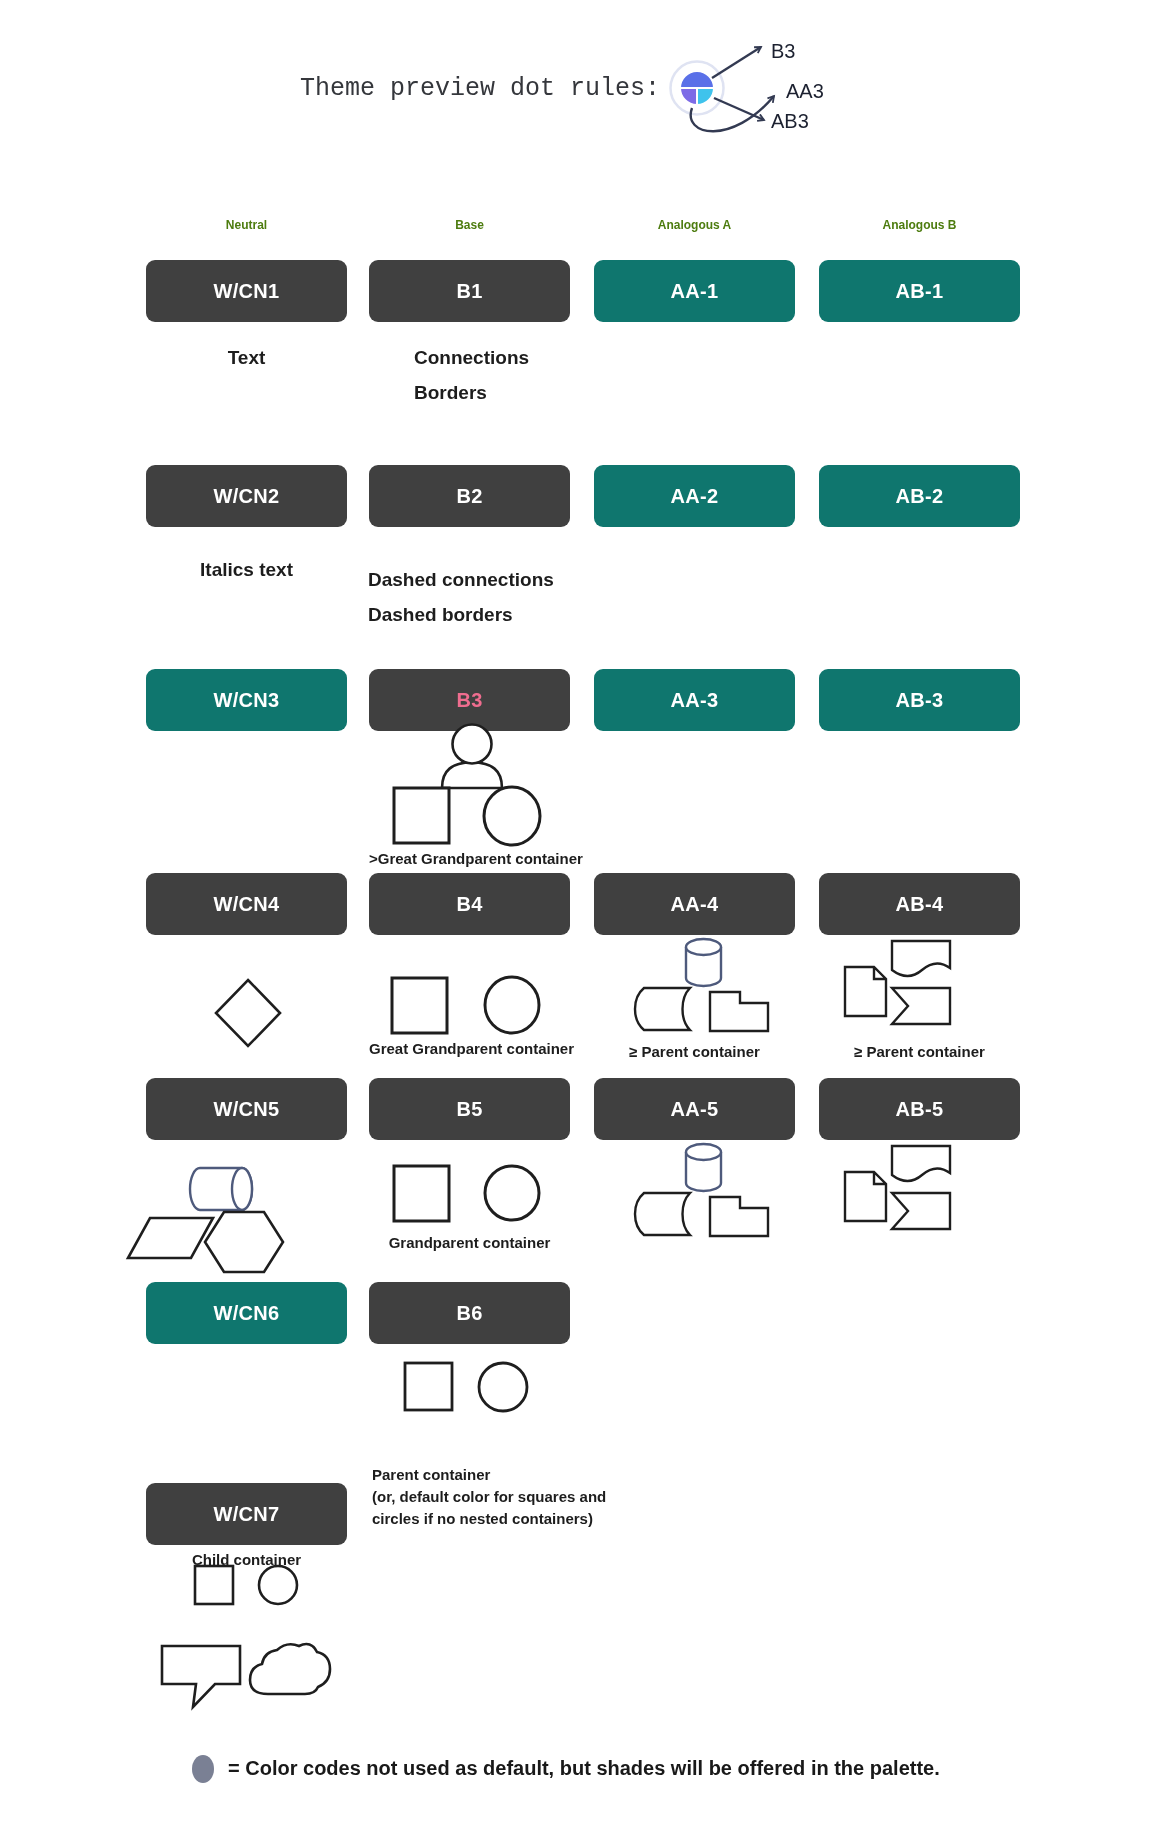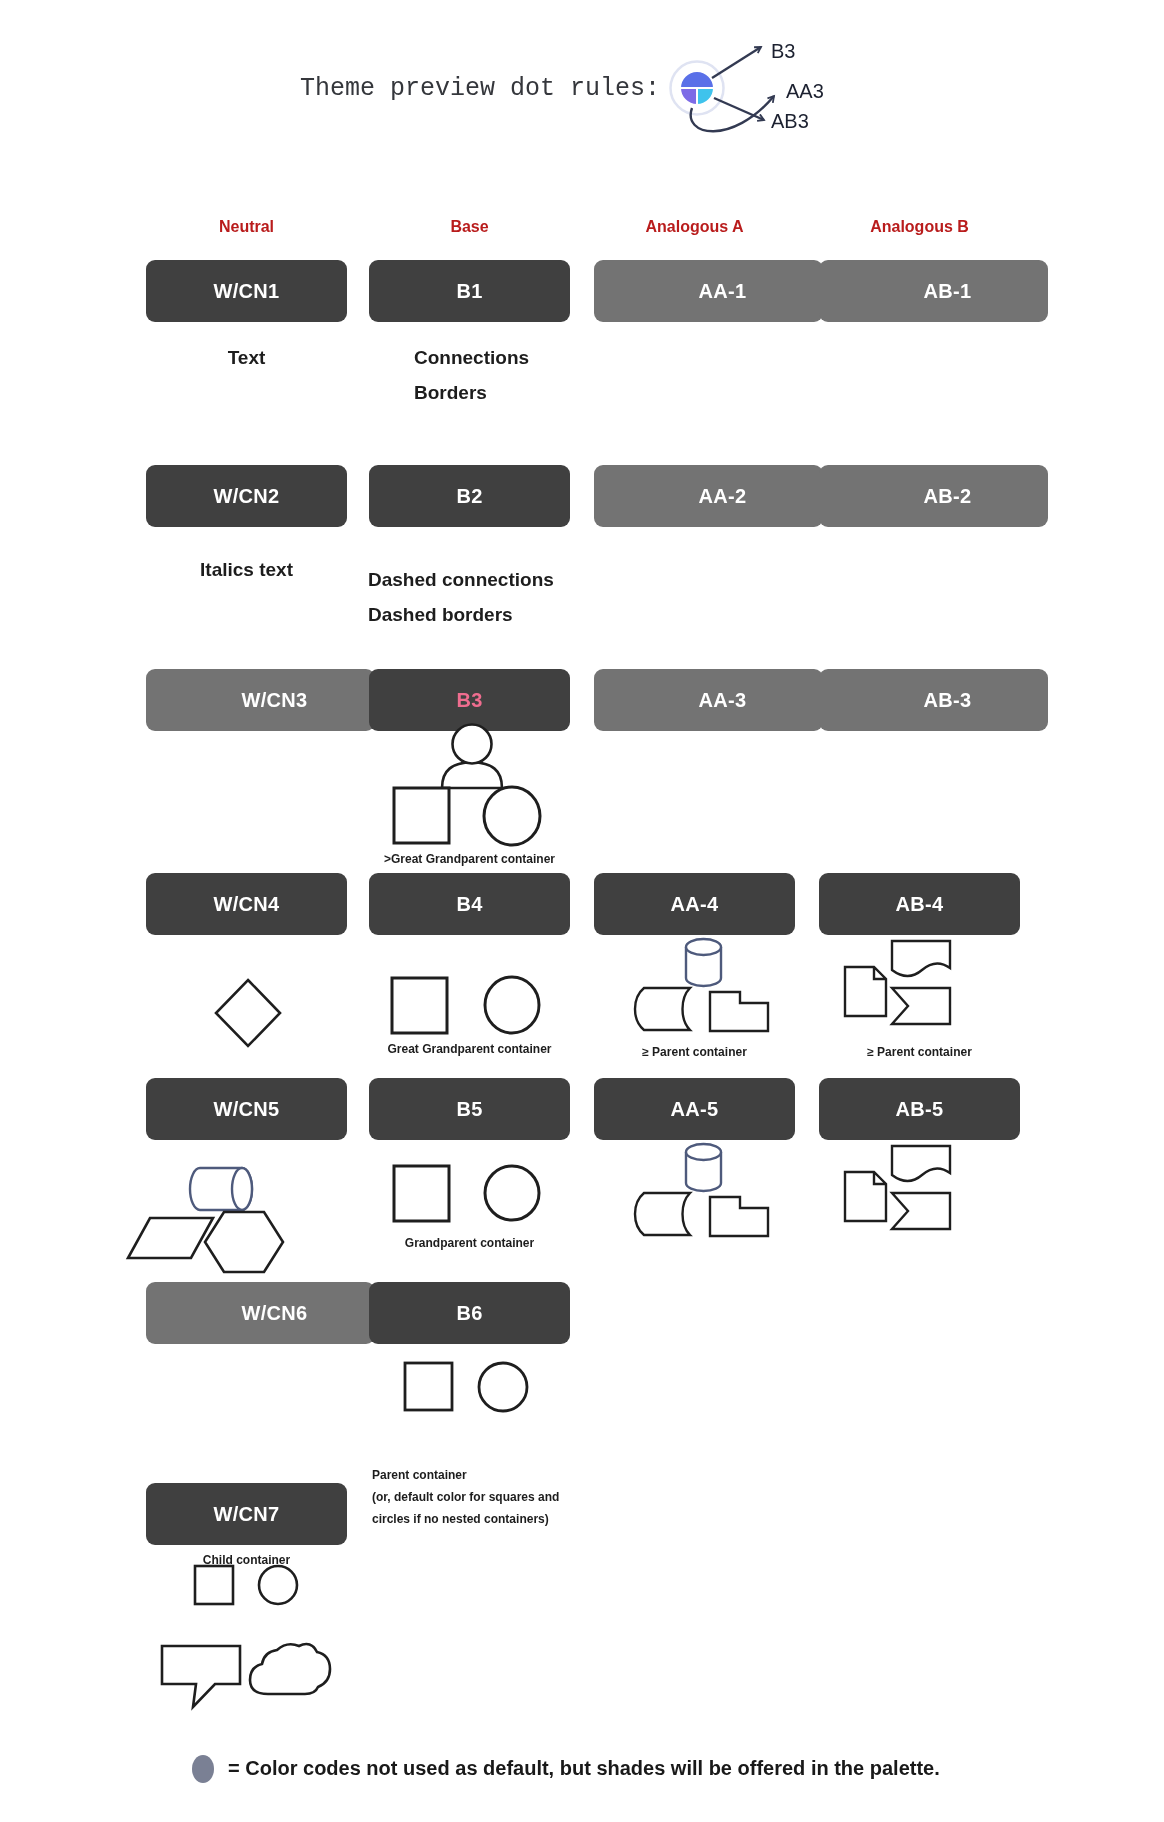--- a/index.html
+++ b/index.html
@@ -1,29 +1,29 @@
 <!DOCTYPE html>
 <html><head>
 <meta charset="utf-8">
 <style>
   html,body{margin:0;padding:0;background:#ffffff;}
   .page{position:relative;width:1164px;height:1822px;background:#ffffff;overflow:hidden;
         font-family:"Liberation Sans",sans-serif;color:#1d1d1d;}
   .abs{position:absolute;}
   .title{font-size:25px;font-weight:400;color:#35373c;text-align:right;white-space:nowrap;}
   .dotlabel{font-size:20px;font-weight:400;color:#1c2130;white-space:nowrap;}
-  .colhead{width:201px;text-align:center;font-size:16px;font-weight:700;color:#b91c1c;}
+  .colhead{width:201px;text-align:center;font-size:12px;font-weight:700;color:#4d7c0f;}
   .swatch{width:201px;height:62px;border-radius:9px;display:flex;align-items:center;justify-content:center;
           font-size:20px;font-weight:600;color:#ffffff;letter-spacing:.3px;}
   .dark{background:#404040;}
-  .gray{background:#737373;padding-left:28px;}
+  .gray{background:#0f766e;}
   .pink{color:#ef6d8f;}
   .cap{font-weight:700;color:#1d1d1d;white-space:nowrap;}
   .cap-lg{font-size:19px;line-height:35px;}
-  .cap-sm{font-size:12px;line-height:22px;}
+  .cap-sm{font-size:15px;line-height:22px;}
   .center201{width:201px;text-align:center;}
   .legend-dot{width:22px;height:28px;border-radius:50%;}
   .legend-text{font-size:20px;font-weight:700;color:#191919;white-space:nowrap;}
   svg{display:block;}
 </style>
 </head>
 <body>
 
 <div class="page">
 

